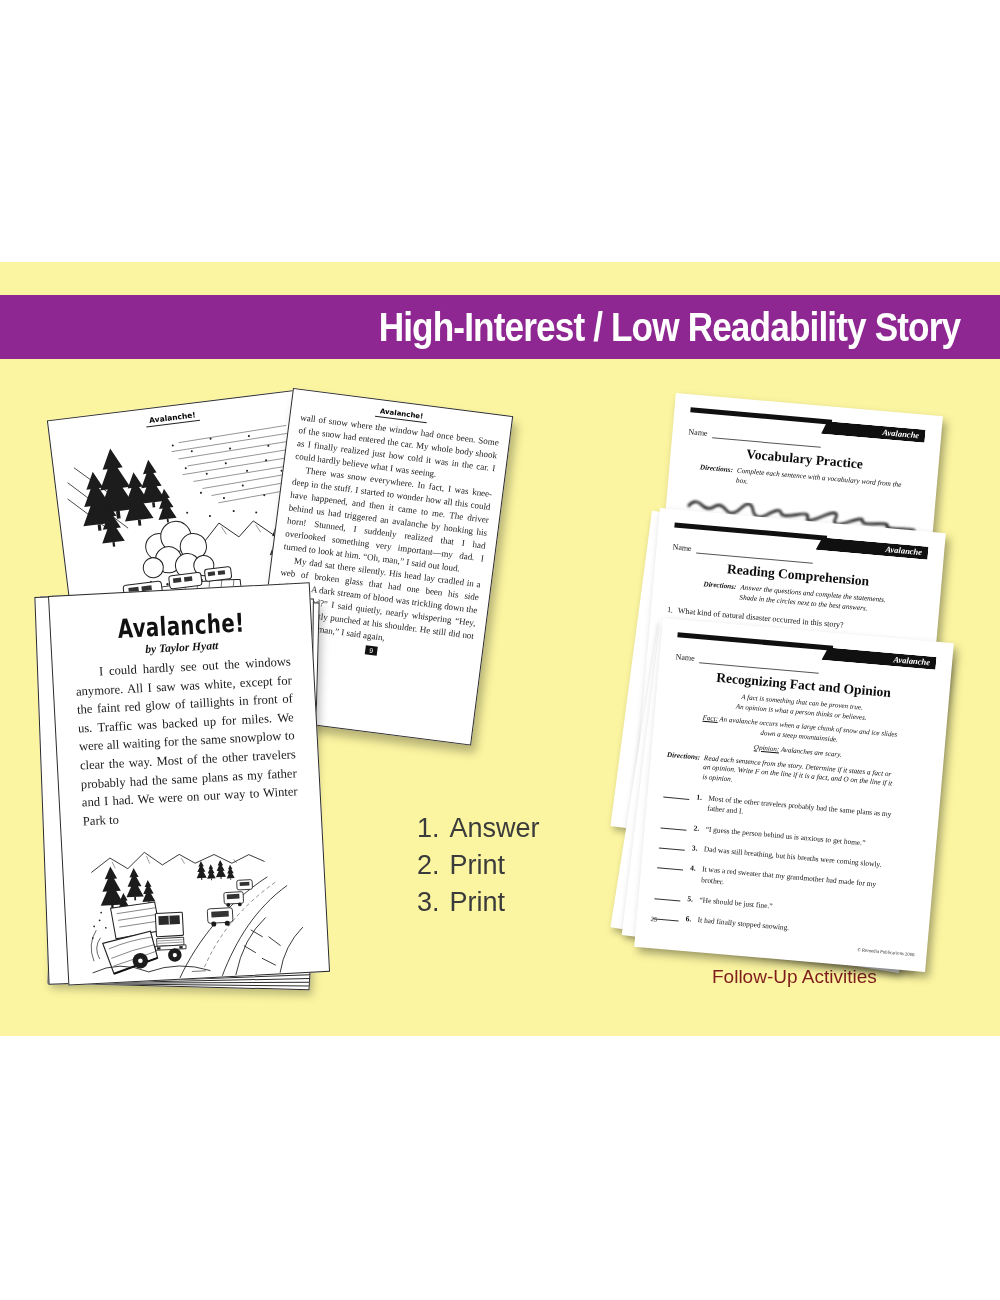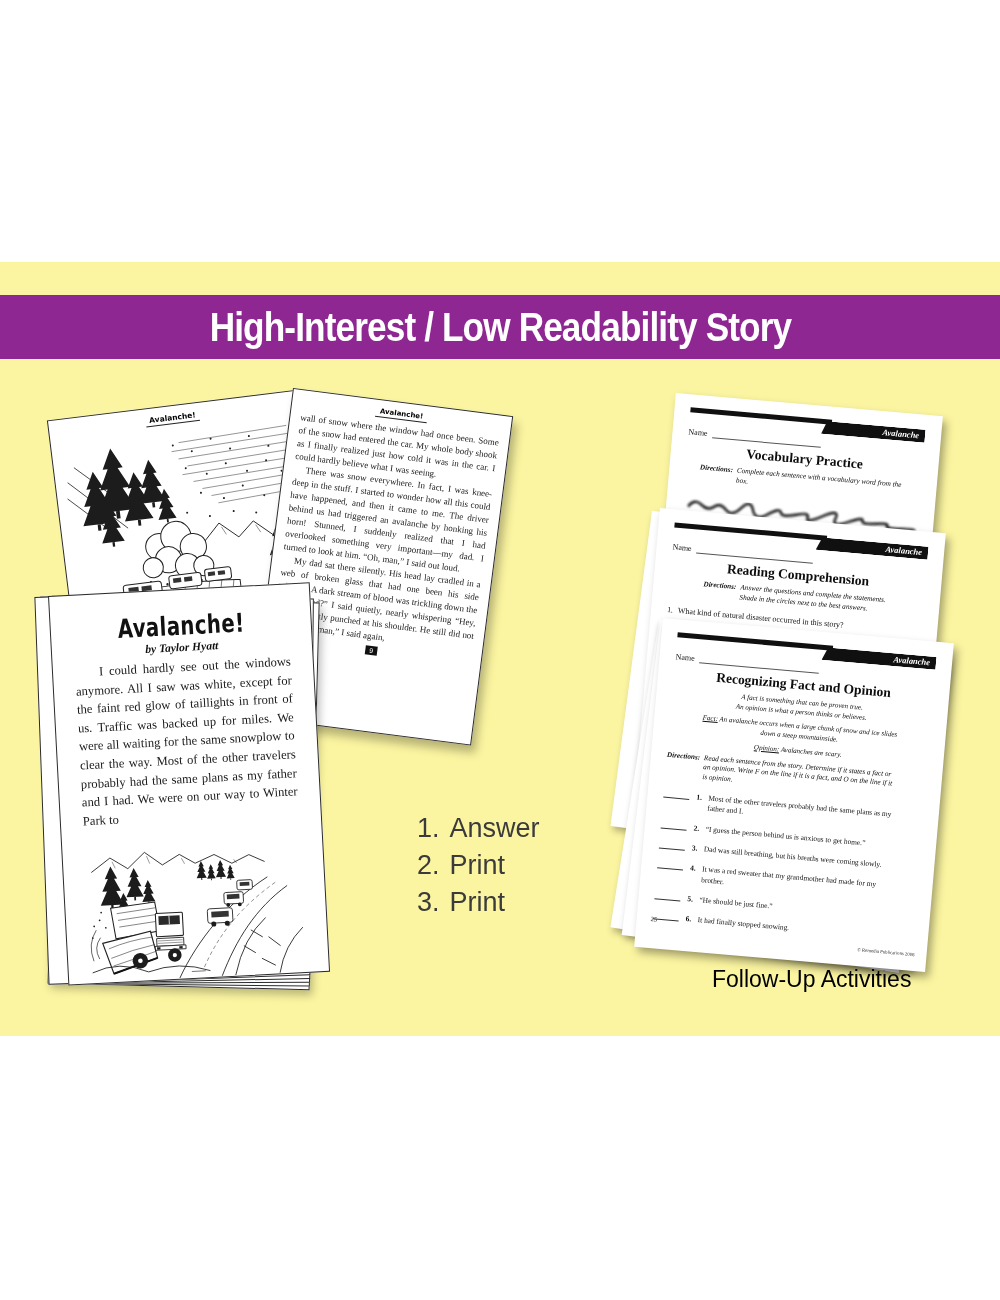--- a/index.html
+++ b/index.html
@@ -1,20 +1,20 @@
 <!DOCTYPE html>
 <html><head>
 <meta charset="utf-8">
 <style>
   html,body{margin:0;padding:0;background:#ffffff;}
   .stage{position:relative;width:1000px;height:1300px;background:#ffffff;overflow:hidden;
          font-family:"Liberation Sans",sans-serif;}
   .yellow-panel{position:absolute;left:0;top:262px;width:1000px;height:774px;background:#FBF5A1;}
   .banner{position:absolute;left:0;top:295px;width:1000px;height:64px;background:#8F2792;
-          display:flex;align-items:center;justify-content:center;}
+          display:flex;align-items:center;justify-content:flex-end;}
   .banner-text{color:#fff;font-weight:bold;font-size:40px;letter-spacing:-1px;
                display:inline-block;transform:scaleX(0.88);white-space:nowrap;}
 
   
   .bpage{position:absolute;background:#fff;border:1.5px solid #2b2b2b;box-sizing:border-box;overflow:hidden;}
   .mini-head{font-family:"DejaVu Sans",sans-serif;font-weight:bold;text-align:center;}
   .mini-head span{display:inline-block;border-bottom:1px solid #222;padding:0 4px 1px 4px;}
 
   
   .page-ill{left:45px;top:390px;width:250px;height:300px;transform:rotate(-7deg);
@@ -99,21 +99,21 @@
                   max-width:196px;color:#111;}
   .ws-pageno{position:absolute;left:14px;bottom:26px;font-family:"Liberation Serif",serif;
              font-size:6.5px;color:#222;}
   .ws-copy{position:absolute;right:12px;bottom:14px;font-family:"Liberation Serif",serif;
            font-size:4.8px;color:#333;}
 
   
   .steps{position:absolute;left:417px;top:810px;color:#3b3b3b;font-size:27px;line-height:37px;}
   .steps .srow{display:flex;}
   .steps .snum{margin-right:10px;}
-  .caption{position:absolute;left:712px;top:966px;color:#000000;font-size:23px;}
+  .caption{position:absolute;left:712px;top:966px;color:#7f1d1d;font-size:19px;}
 
   svg{display:block;}
 </style>
 </head>
 <body>
 
 <div class="stage">
 
   <div class="yellow-panel"></div>
 

